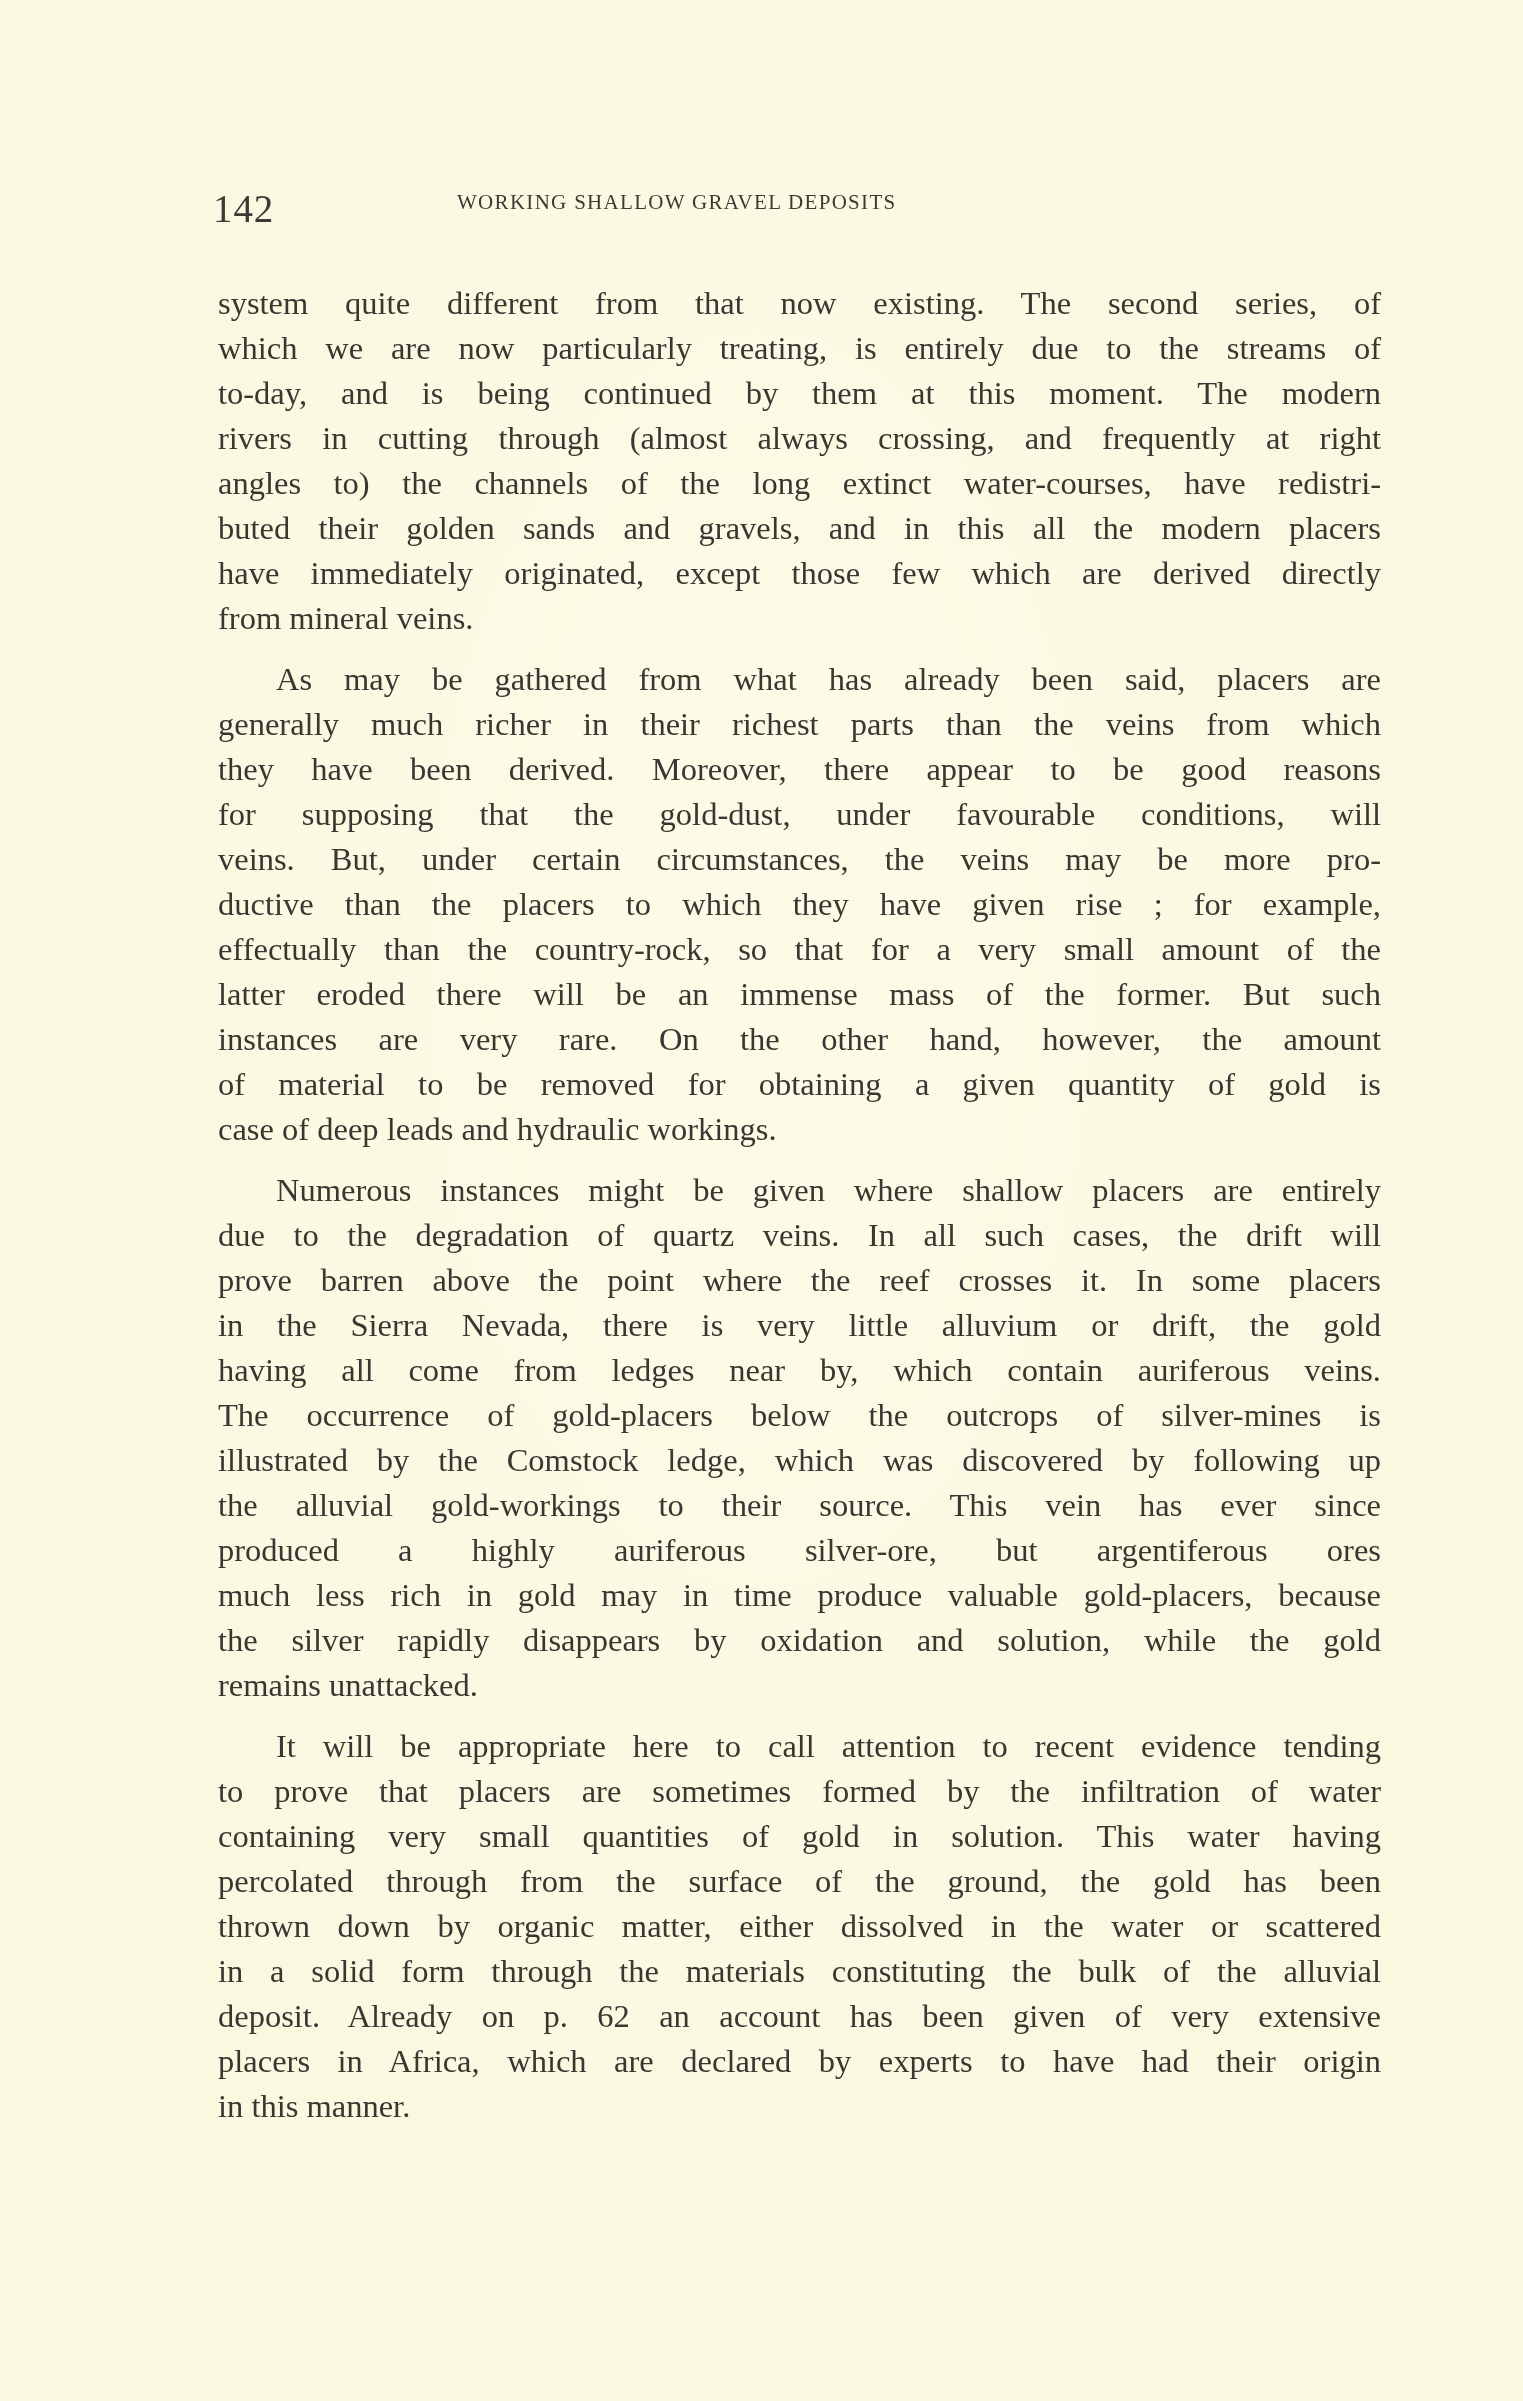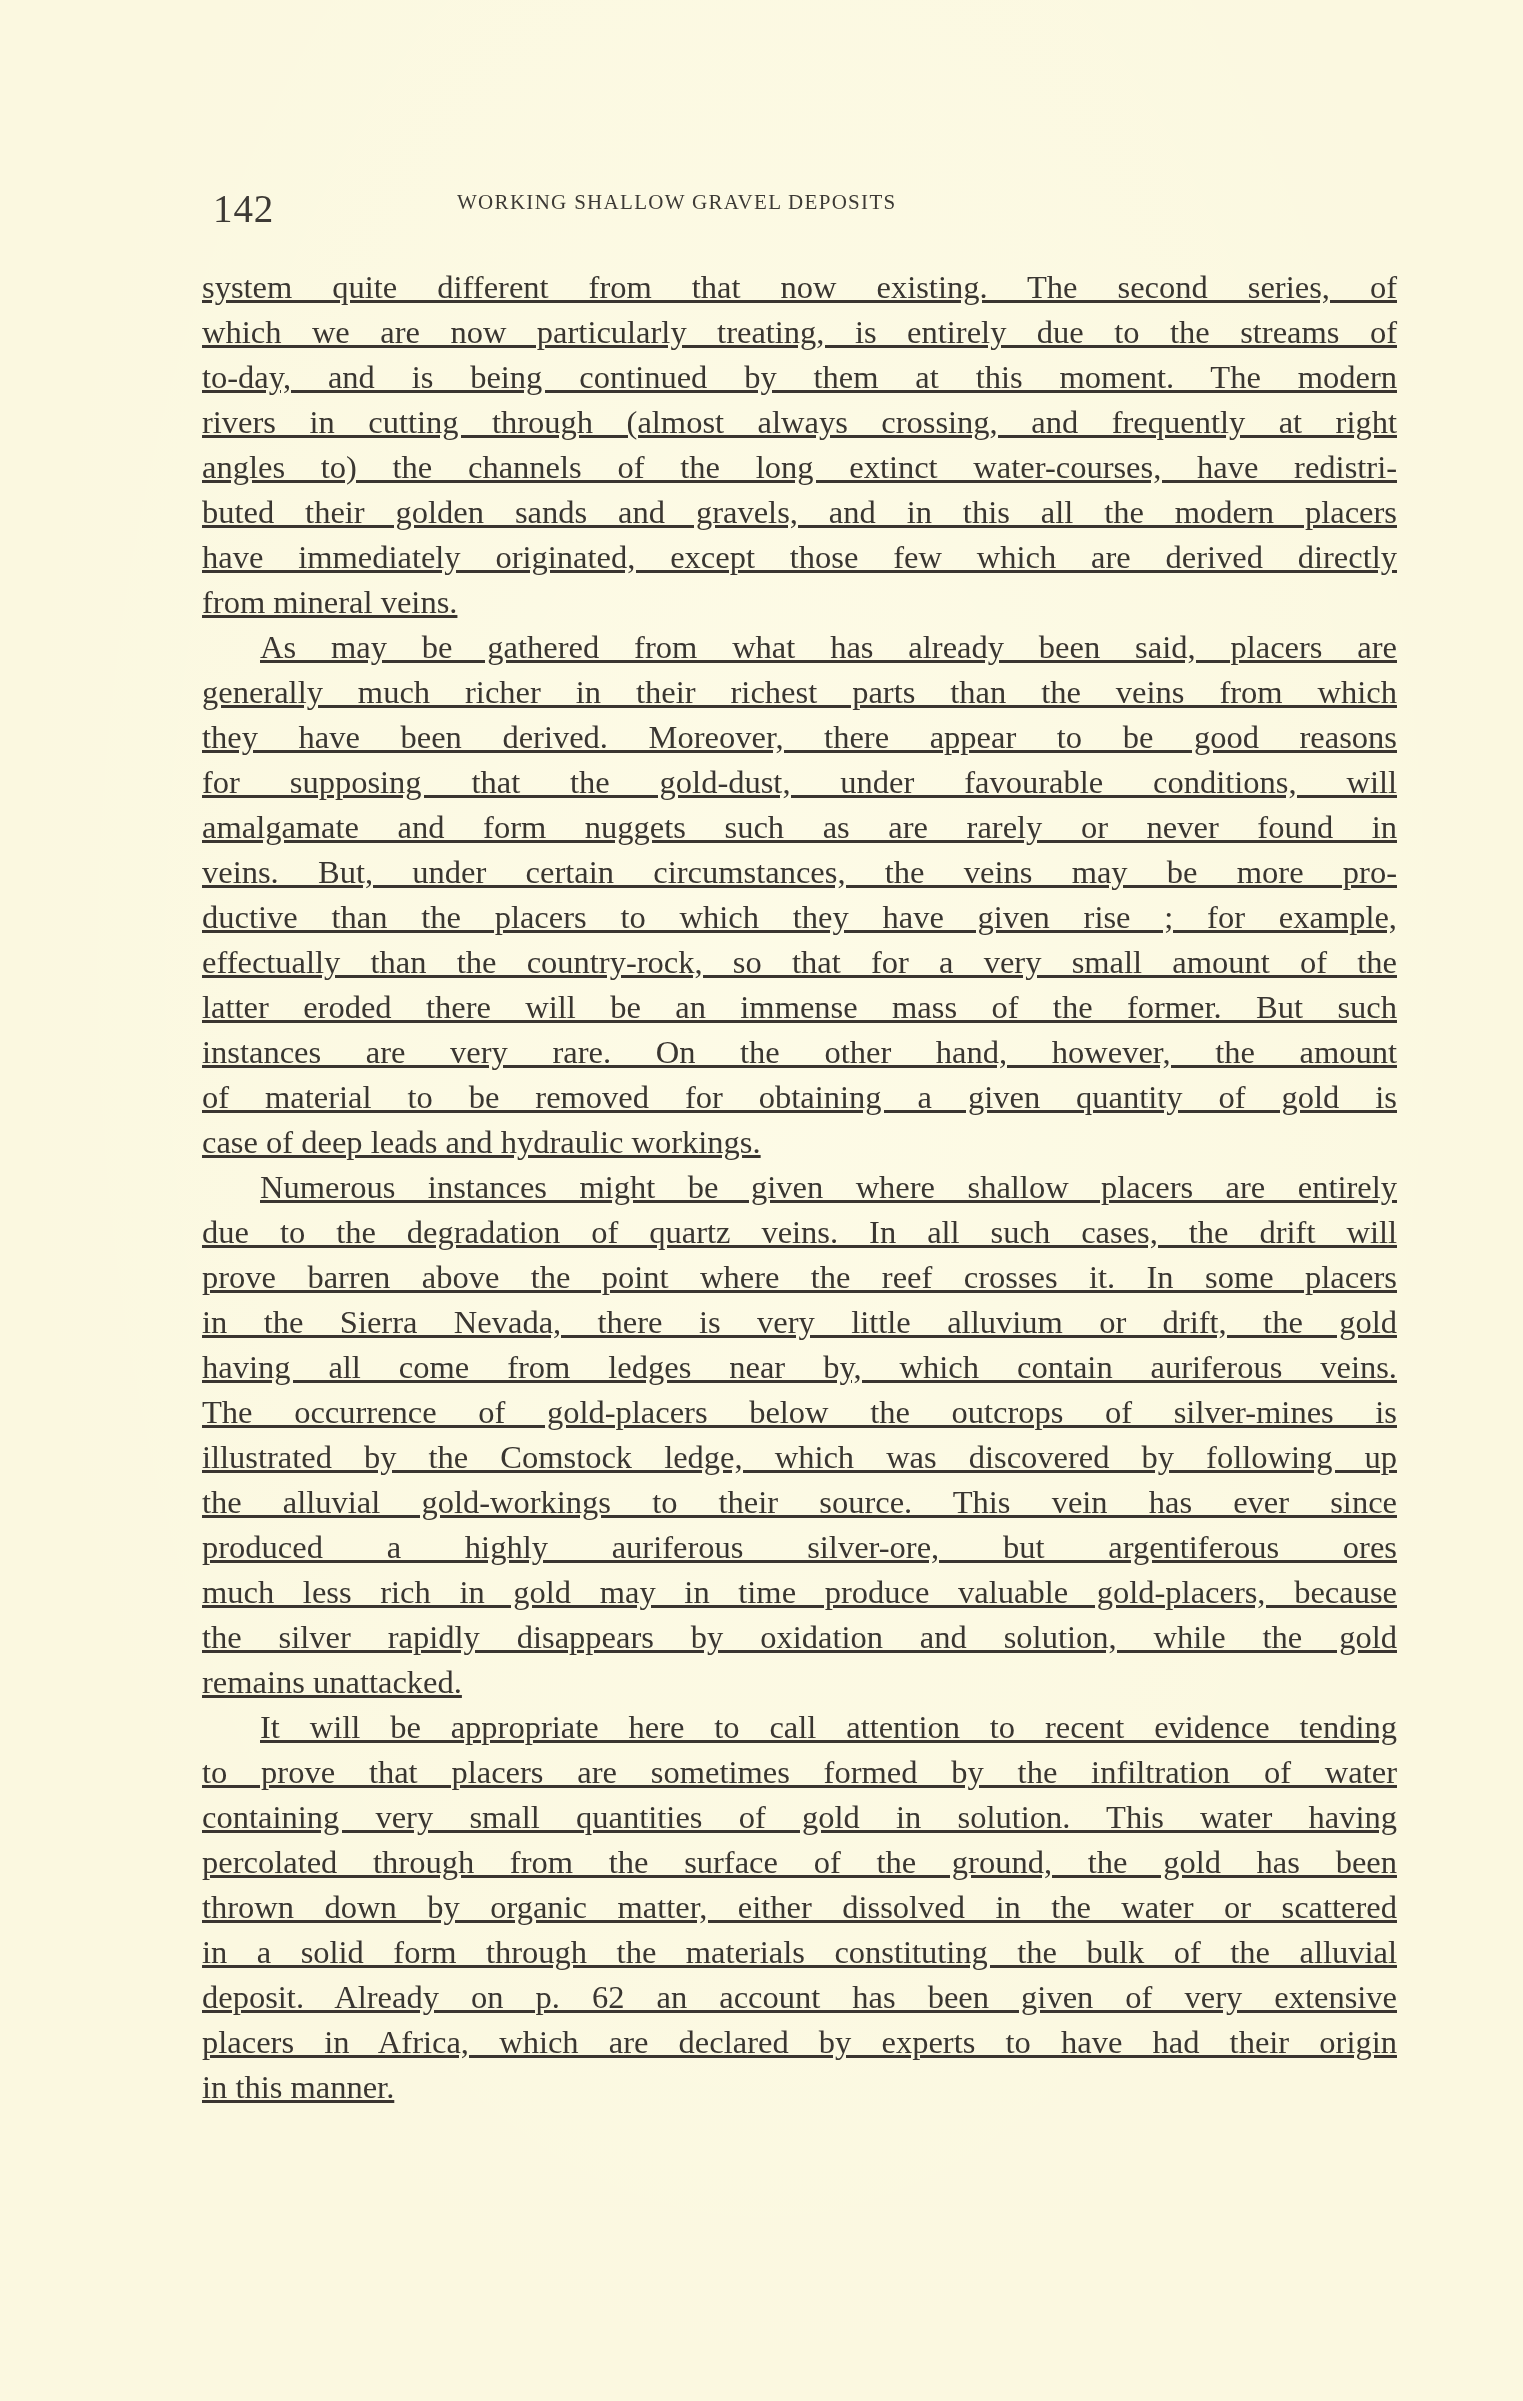--- a/index.html
+++ b/index.html
@@ -61,22 +61,21 @@
       text-align-last: justify;
       color: #3a3631;
     }
     .line.last {
       text-align-last: left;
     }
     .line.indent {
       padding-left: 58px;
     }
     .para {
-      margin: 0;
-      text-decoration: underline;
+      margin: 16px;
     }
   </style>
 </head>
 <body>
 
 <div class="page">
   <div class="header">
     <span class="page-number">142</span>
     <span class="running-head">WORKING SHALLOW GRAVEL DEPOSITS</span>
   </div>
@@ -90,21 +89,20 @@
         <div class="line">angles to) the channels of the long extinct water-courses, have redistri-</div>
         <div class="line">buted their golden sands and gravels, and in this all the modern placers</div>
         <div class="line">have immediately originated, except those few which are derived directly</div>
         <div class="line last">from mineral veins.</div>
       </div>
       <div class="para">
         <div class="line indent">As may be gathered from what has already been said, placers are</div>
         <div class="line">generally much richer in their richest parts than the veins from which</div>
         <div class="line">they have been derived.  Moreover, there appear to be good reasons</div>
         <div class="line">for supposing that the gold-dust, under favourable conditions, will</div>
-        <div class="line">amalgamate and form nuggets such as are rarely or never found in</div>
         <div class="line">veins.  But, under certain circumstances, the veins may be more pro-</div>
         <div class="line">ductive than the placers to which they have given rise ; for example,</div>
         <div class="line">effectually than the country-rock, so that for a very small amount of the</div>
         <div class="line">latter eroded there will be an immense mass of the former.  But such</div>
         <div class="line">instances are very rare.  On the other hand, however, the amount</div>
         <div class="line">of material to be removed for obtaining a given quantity of gold is</div>
         <div class="line last">case of deep leads and hydraulic workings.</div>
       </div>
       <div class="para">
         <div class="line indent">Numerous instances might be given where shallow placers are entirely</div>

